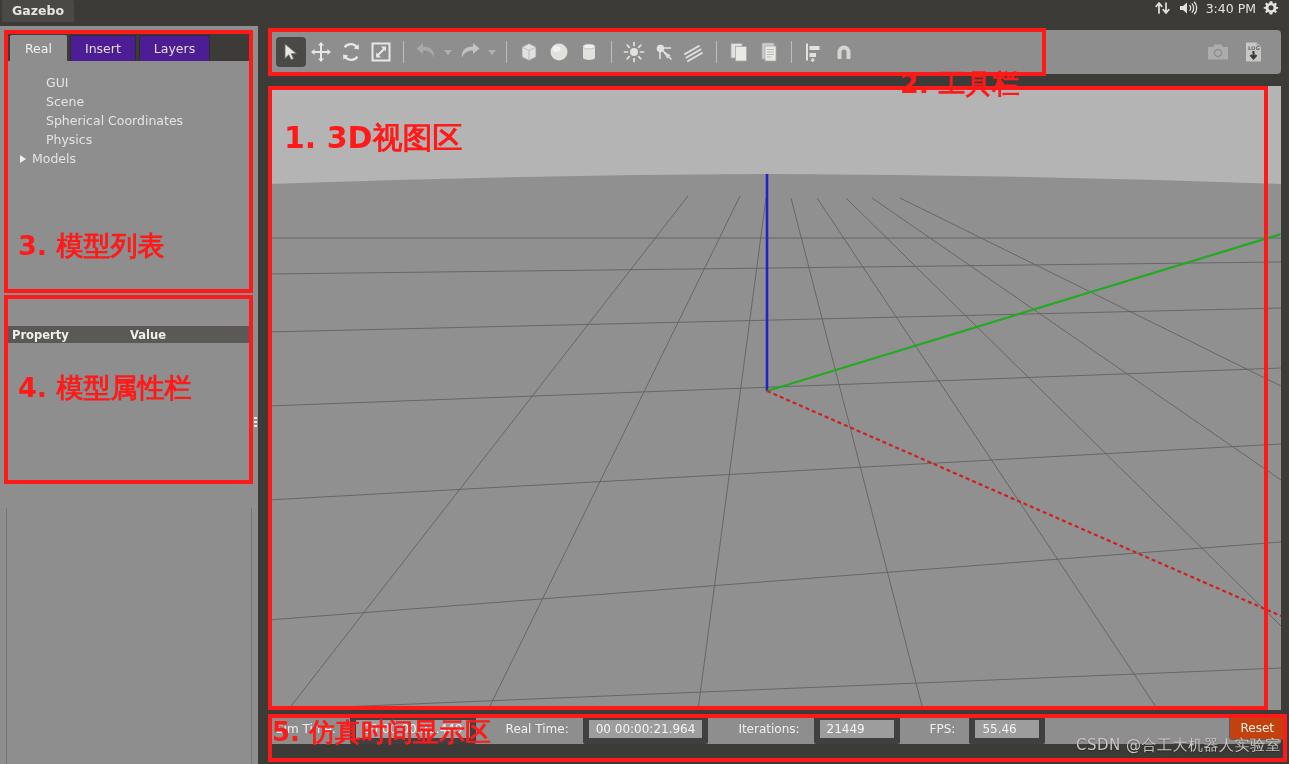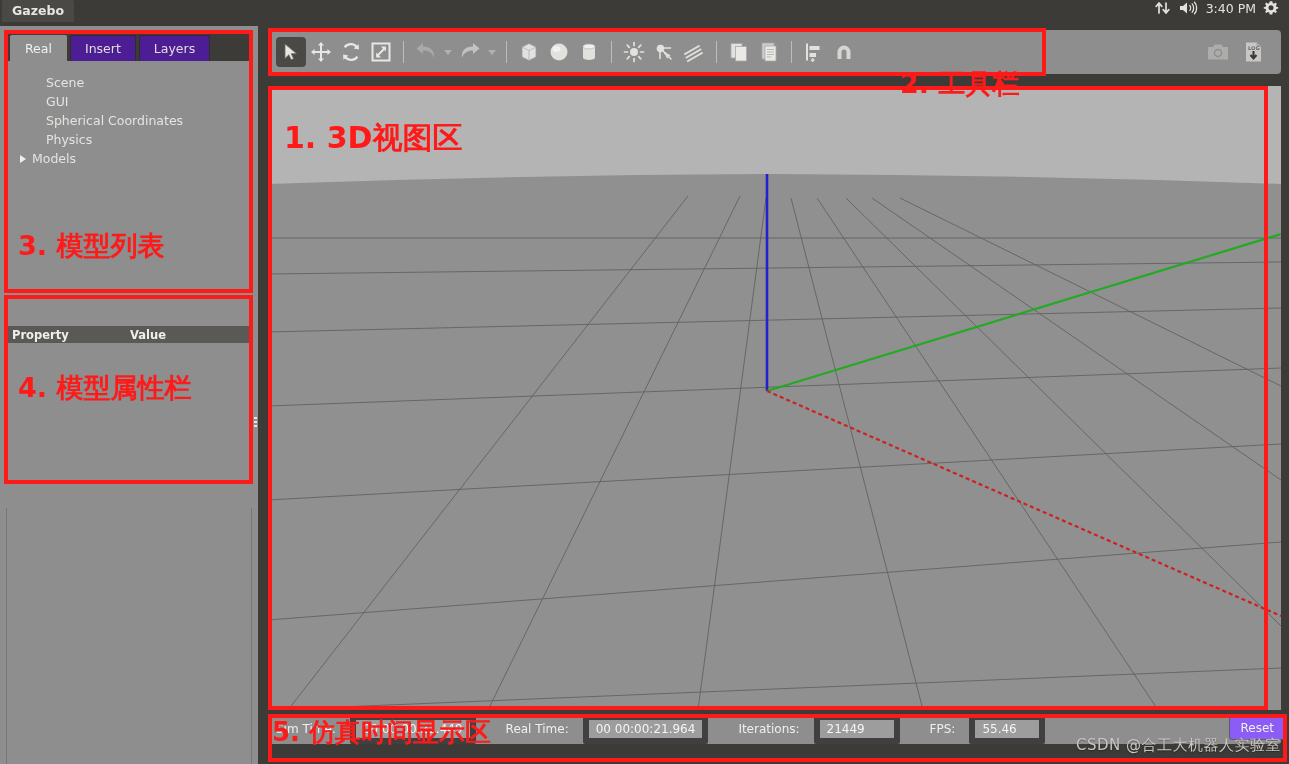--- a/index.html
+++ b/index.html
@@ -121,21 +121,21 @@
   }
   .st-label { color: #f0efeb; font-size: 12px; margin-right: 6px; white-space: nowrap; }
   .st-field {
     background: #9d9d9d; color: #f6f5f2; font-size: 12px;
     padding: 2px 7px; border-radius: 2px; white-space: nowrap;
     border: 6px solid #404040;
   }
   .st-gap { width: 14px; flex: none; }
   .reset-btn {
     position: absolute; right: -4px; top: 2px;
-    background: #8b5cf6; color: #f2f0ed; font-size: 12px;
+    background: #c2410c; color: #f2f0ed; font-size: 12px;
     padding: 4px 10px; border: 1px solid #5d5d5d; border-radius: 3px;
     white-space: nowrap;
   }
 
   .watermark {
     position: absolute; right: 8px; top: 736px;
     color: #c9c7c4; font-size: 15px; letter-spacing: 0.5px;
     text-shadow: 0 1px 1px rgba(0,0,0,.35);
   }
 
@@ -186,25 +186,25 @@
     <div class="tabbar">
       <div class="tab active">Real</div>
       <div class="tab">Insert</div>
       <div class="tab">Layers</div>
     </div>
 
     <div class="treebox">
       <div style="height:12px"></div>
       <div class="treeitem indent">
         <span class="tri"></span>
-        <span class="lbl">Scene</span>
+        <span class="lbl">GUI</span>
       </div>
       <div class="treeitem indent">
         <span class="tri"></span>
-        <span class="lbl">GUI</span>
+        <span class="lbl">Scene</span>
       </div>
       <div class="treeitem indent">
         <span class="tri"></span>
         <span class="lbl">Spherical Coordinates</span>
       </div>
       <div class="treeitem indent">
         <span class="tri"></span>
         <span class="lbl">Physics</span>
       </div>
       <div class="treeitem">

